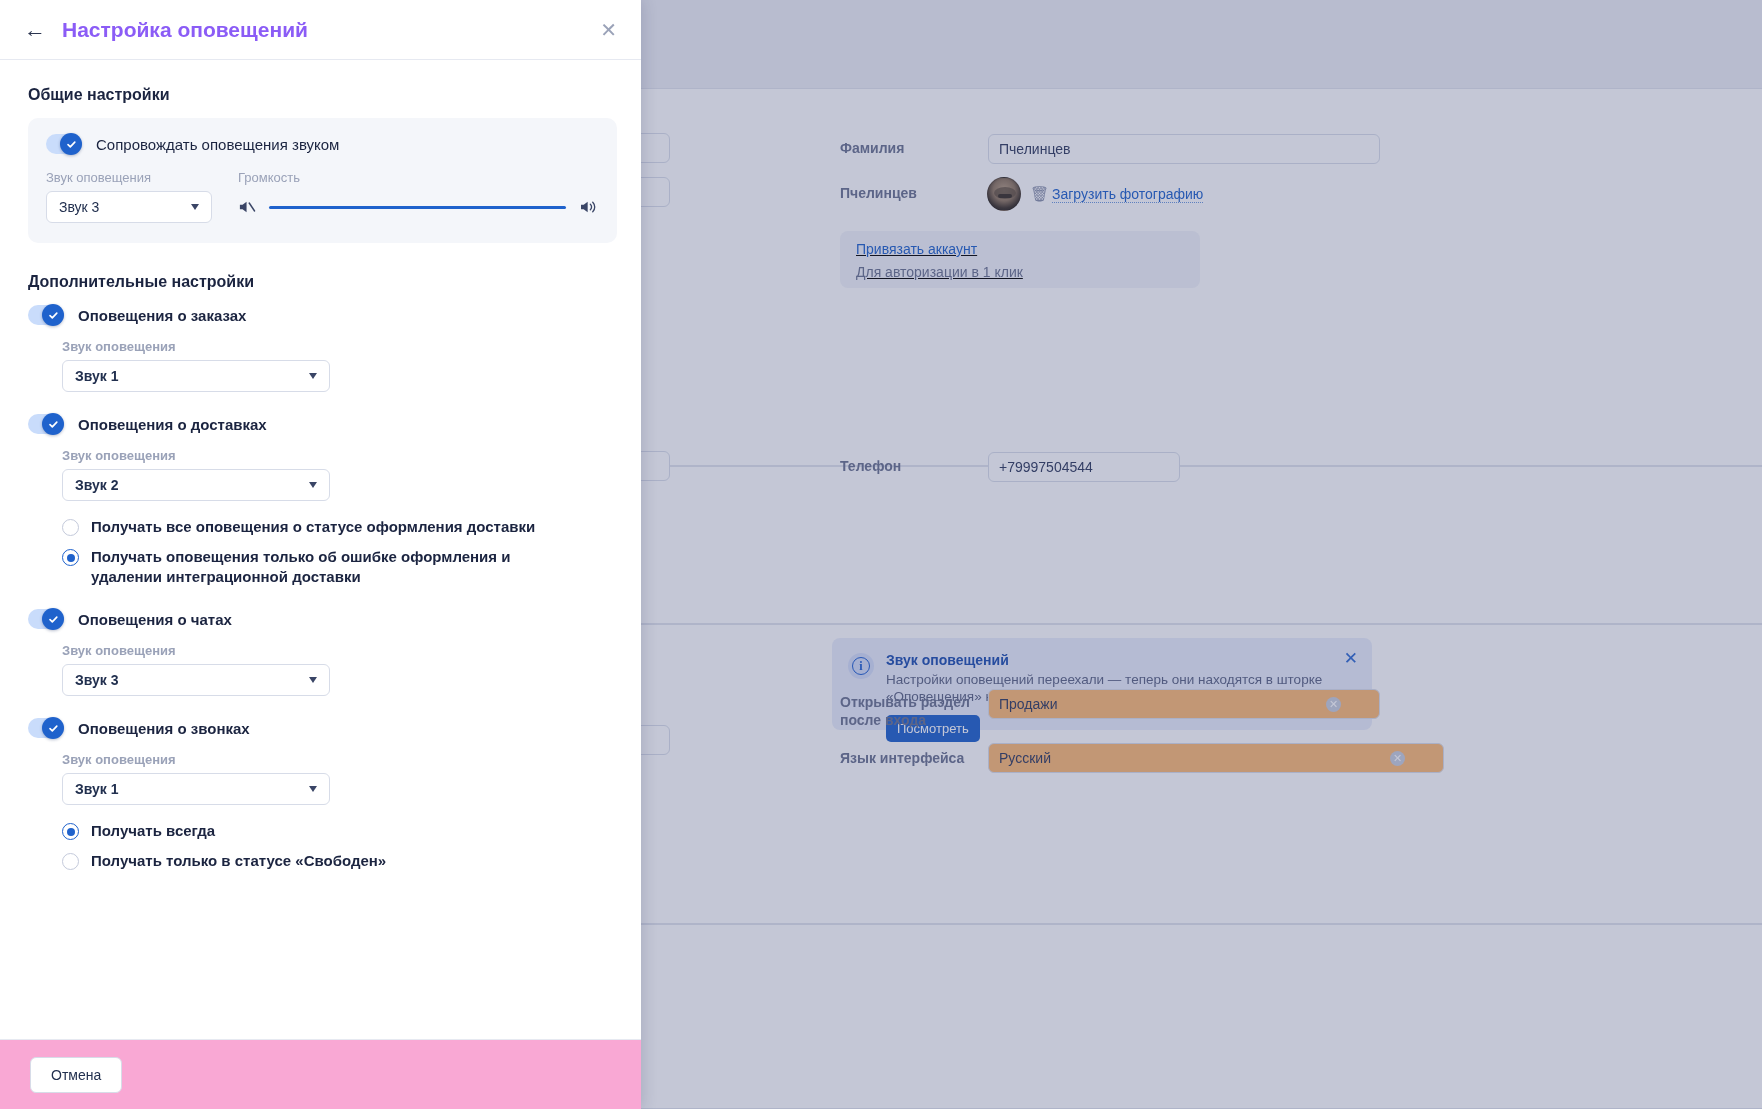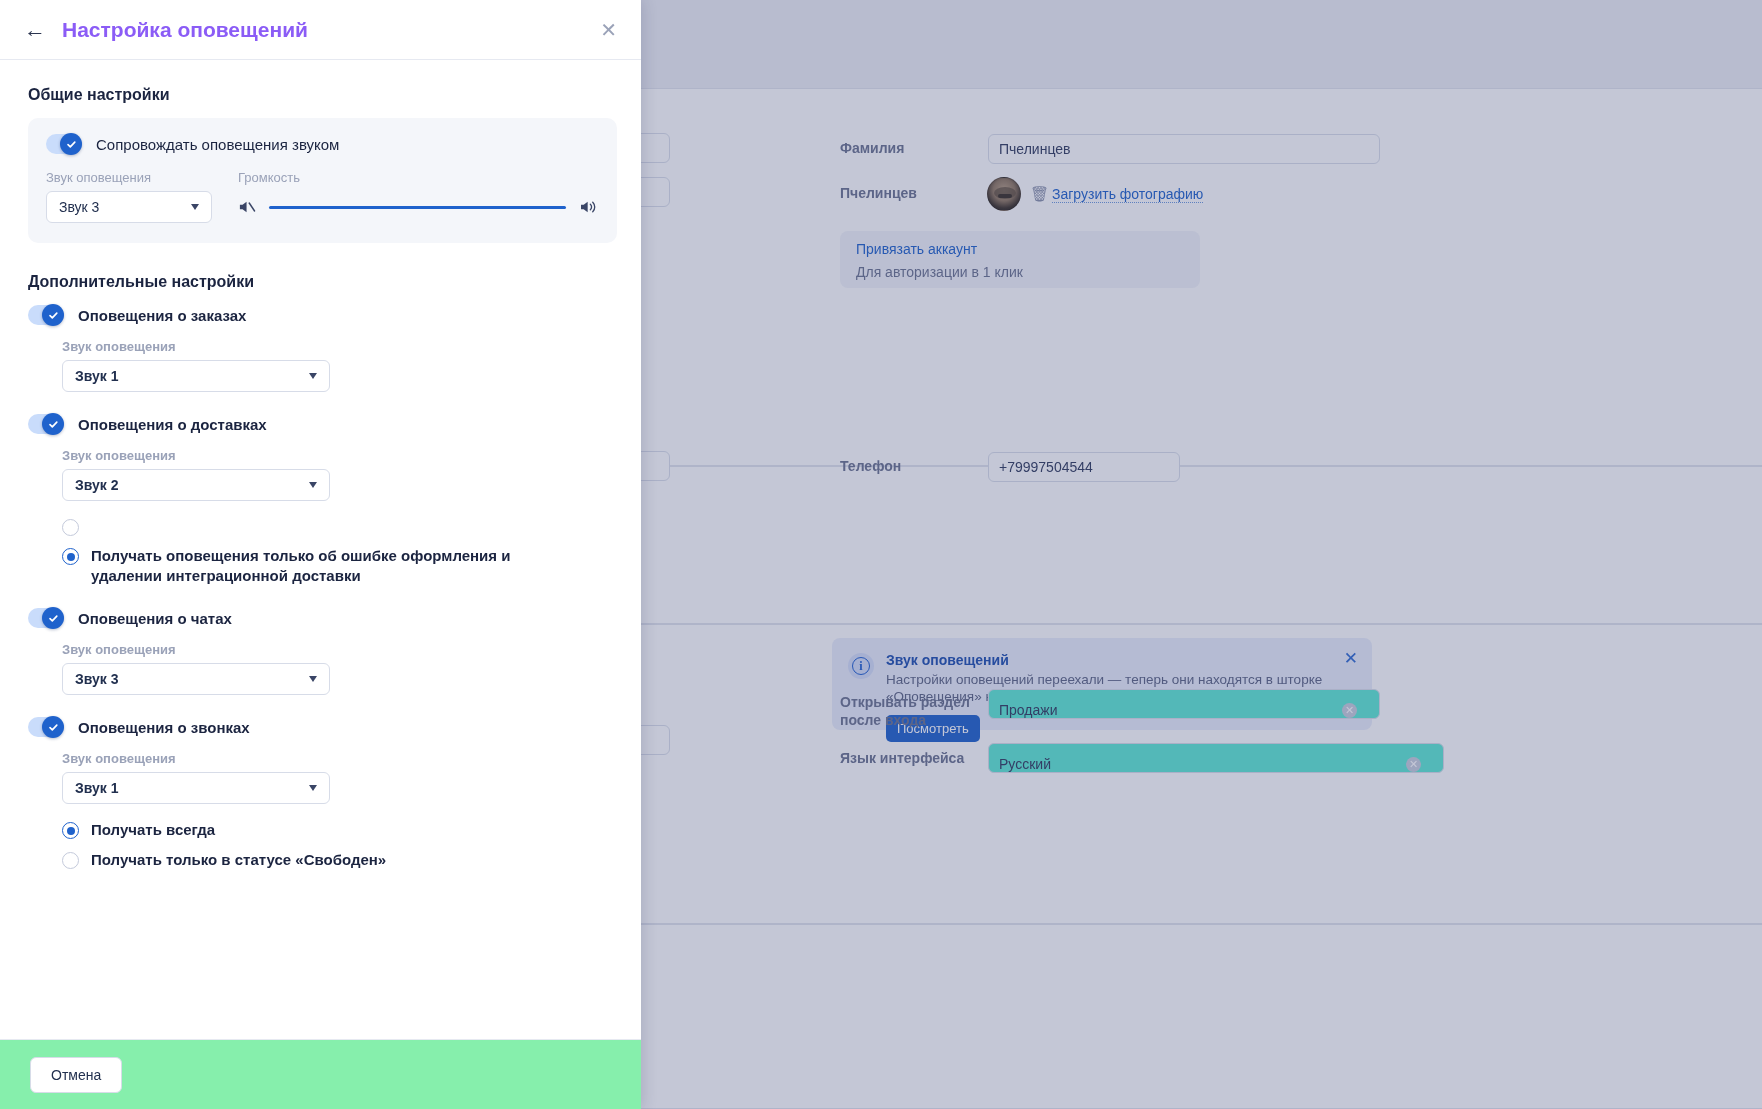--- a/index.html
+++ b/index.html
@@ -102,24 +102,24 @@
     margin-top: 10px; display: inline-block;
     background: #1f62cc; color: #fff; font-size: 13px;
     border-radius: 5px; padding: 6px 11px;
   }
   .banner-close {
     position: absolute; right: 14px; top: 12px;
     color: #2f6ad1; font-size: 17px; line-height: 1;
   }
 
   .bg-select {
-    background: #5eead4; border: 1px solid #dadfea; border-radius: 6px;
-    height: 30px; display: flex; align-items: flex-end;
+    background: #fdba74; border: 1px solid #dadfea; border-radius: 6px;
+    height: 30px; display: flex; align-items: center;
     padding: 0 8px 0 10px; color: #303b5e; font-size: 14px;
-    gap: 6px;
+    gap: 22px;
   }
   .bg-select .val { flex: 1; }
   .bg-select .clear {
     width: 15px; height: 15px; border-radius: 50%;
     background: #c8cedd; color: #fff; font-size: 11px;
     display: flex; align-items: center; justify-content: center;
   }
   .bg-select .caret {
     width: 0; height: 0; border-left: 4px solid transparent;
     border-right: 4px solid transparent; border-top: 5px solid #5a6party;
@@ -229,21 +229,21 @@
   .radio.on { border-color: #1f62cc; }
   .radio.on::after {
     content: ""; width: 8px; height: 8px; border-radius: 50%;
     background: #1f62cc;
   }
   .radio-label { color: #1b2440; font-size: 15px; line-height: 20px; max-width: 470px; }
 
   .panel-footer {
     flex: 0 0 70px; height: 70px;
     border-top: 1px solid #e6e9f1;
-    background: #86efac;
+    background: #f9a8d4;
     display: flex; align-items: center; padding-left: 30px;
   }
   .btn-cancel {
     background: #fff; border: 1px solid #d7dce8; border-radius: 6px;
     padding: 9px 20px; color: #22304f; font-size: 14px; cursor: pointer;
   }
 </style>
 </head>
 <body>
 
@@ -267,21 +267,21 @@
     </div>
     <div class="bg-input" style="position:absolute;left:988px;top:134px;width:392px;">Пчелинцев</div>
 
     <div class="bg-row" style="left:840px; top:184px;">
       <span class="bg-label" style="width:150px;">Пчелинцев</span>
     </div>
     <div class="bg-avatar" style="position:absolute;left:987px;top:177px;"></div>
     <span class="bg-trash" style="position:absolute;left:1030px;top:185px;">🗑</span>
     <span class="bg-link" style="position:absolute;left:1052px;top:186px;">Загрузить фотографию</span>
 
-    <div class="bg-subcard" style="left:840px;top:231px;width:360px;height:57px;padding:10px 16px;">
+    <div class="bg-subcard" style="left:840px;top:231px;width:360px;height:57px;padding:10px 16px;text-decoration:underline;">
       <div class="bg-subcard-title" style="margin-bottom:7px;">Привязать аккаунт</div>
       <div class="bg-subcard-sub">Для авторизации в 1 клик</div>
     </div>
 
     <div class="bg-row" style="left:840px; top:457px;">
       <span class="bg-label" style="width:150px;">Телефон</span>
     </div>
     <div class="bg-input" style="position:absolute;left:988px;top:452px;width:192px;">+79997504544</div>
 
     <div class="bg-banner">
@@ -408,20 +408,21 @@
           </div>
           <div class="adv-sub">
             <span class="field-label">Звук оповещения</span>
             <div class="select">
               <span>Звук 2</span>
               <span class="caret"></span>
             </div>
 
             <div class="radio-row" style="margin-top:16px;">
               <span class="radio"></span>
+              <span class="radio-label">Получать все оповещения о статусе оформления доставки</span>
             </div>
             <div class="radio-row">
               <span class="radio on"></span>
               <span class="radio-label">Получать оповещения только об ошибке оформления и удалении интеграционной доставки</span>
             </div>
           </div>
         </div>
 
         <div class="adv-item">
           <div class="toggle-row">

